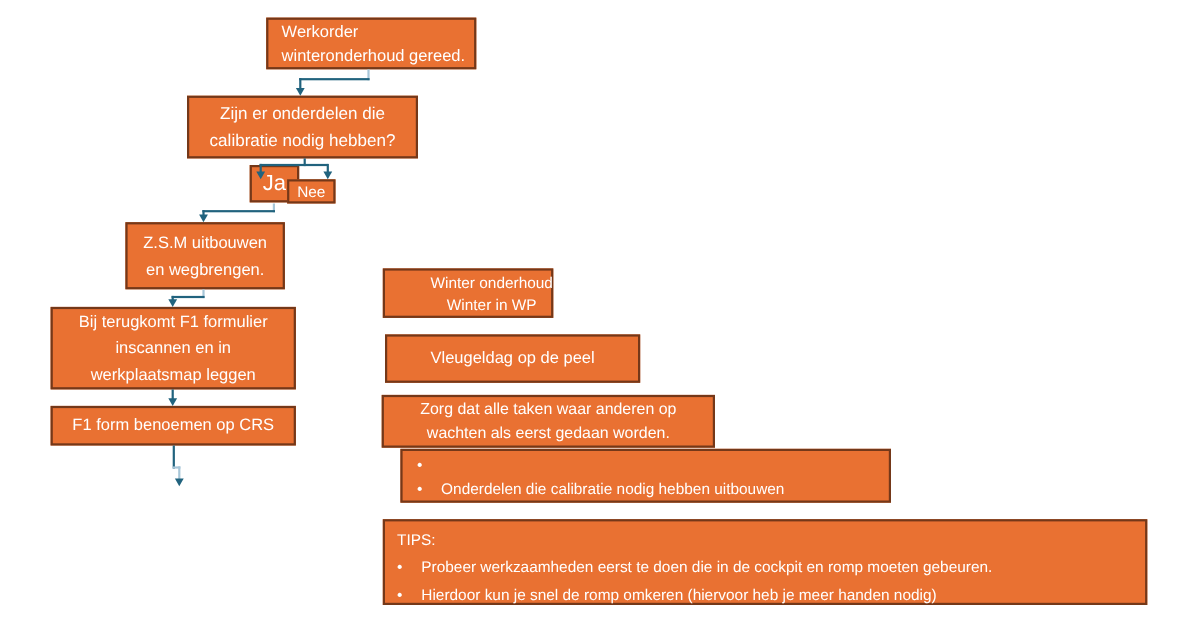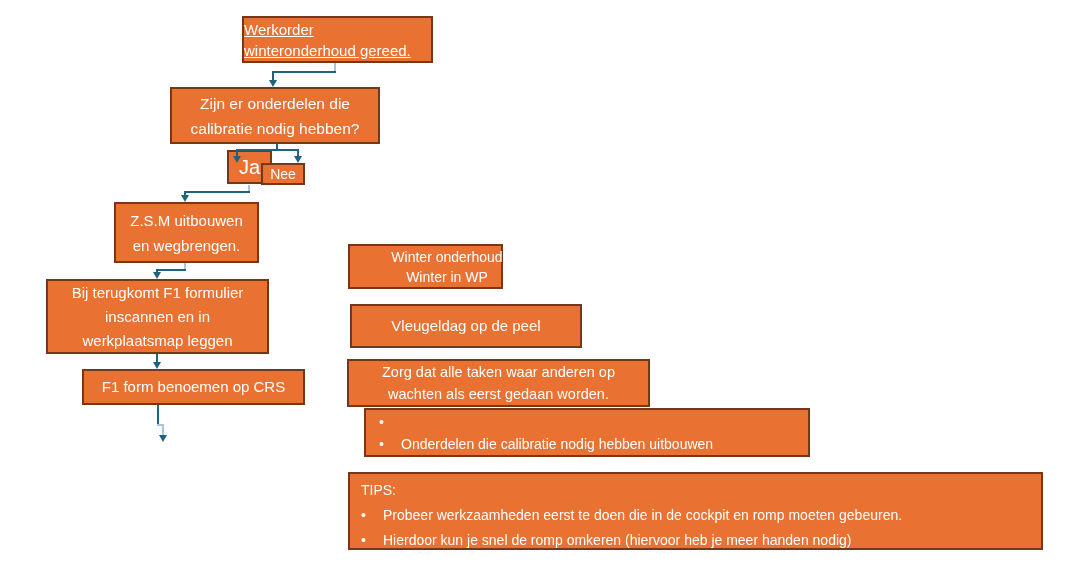--- a/index.html
+++ b/index.html
@@ -20,27 +20,27 @@
   .box {
     position: absolute; box-sizing: border-box;
     background: var(--box-fill);
     border: 2px solid var(--box-border);
     color: var(--box-text);
     display: flex; flex-direction: column;
     justify-content: center; align-items: center;
     font-size: 15px; line-height: 24px;
     white-space: nowrap;
   }
-  #box-werkorder  { left:242px; top:16px;  width:191px; height:47px; align-items:flex-start; text-align:left; padding-left:0; line-height:21px;text-decoration:underline; }
+  #box-werkorder  { left:242px; top:16px;  width:191px; height:47px; align-items:flex-start; text-align:left; padding-left:12px; line-height:21px; }
   #box-zijn-er    { left:170px; top:87px;  width:210px; height:57px; line-height:25px; font-size:15.5px; }
   #box-ja         { left:227px; top:150px; width:45px;  height:34px; font-size:20px; line-height:18px; }
   #box-nee        { left:261px; top:163px; width:44px;  height:22px; font-size:14px; line-height:18px; }
   #box-zsm        { left:114px; top:202px; width:145px; height:61px; line-height:25px; }
   #box-bij        { left:46px;  top:279px; width:223px; height:75px; line-height:24px; }
-  #box-f1         { left:46px;  top:369px; width:223px; height:36px;margin-left:36px; }
+  #box-f1         { left:46px;  top:369px; width:223px; height:36px; }
   #box-winter     { left:348px; top:244px; width:155px; height:45px; font-size:14px; line-height:20px;padding-left:43px; }
   #box-vleugeldag { left:350px; top:304px; width:232px; height:44px; }
   #box-zorg       { left:347px; top:359px; width:303px; height:48px; font-size:14.5px; line-height:22px; }
   #box-taken      { left:364px; top:408px; width:446px; height:49px; z-index:2; align-items:stretch; text-align:left; font-size:14px; line-height:22px; padding-left:13px; }
   #box-tips       { left:348px; top:472px; width:695px; height:78px; align-items:flex-start; justify-content:flex-start; text-align:left; font-size:14px; line-height:25px; padding:4px 0 0 11px; }
   .bullet-row { display:flex; }
   .bullet-row .bullet { flex: 0 0 22px; width: 22px; }
   .conn { position:absolute; background: var(--connector-dark); }
   .conn.light { background: var(--connector-light); }
   .arrow-down {

